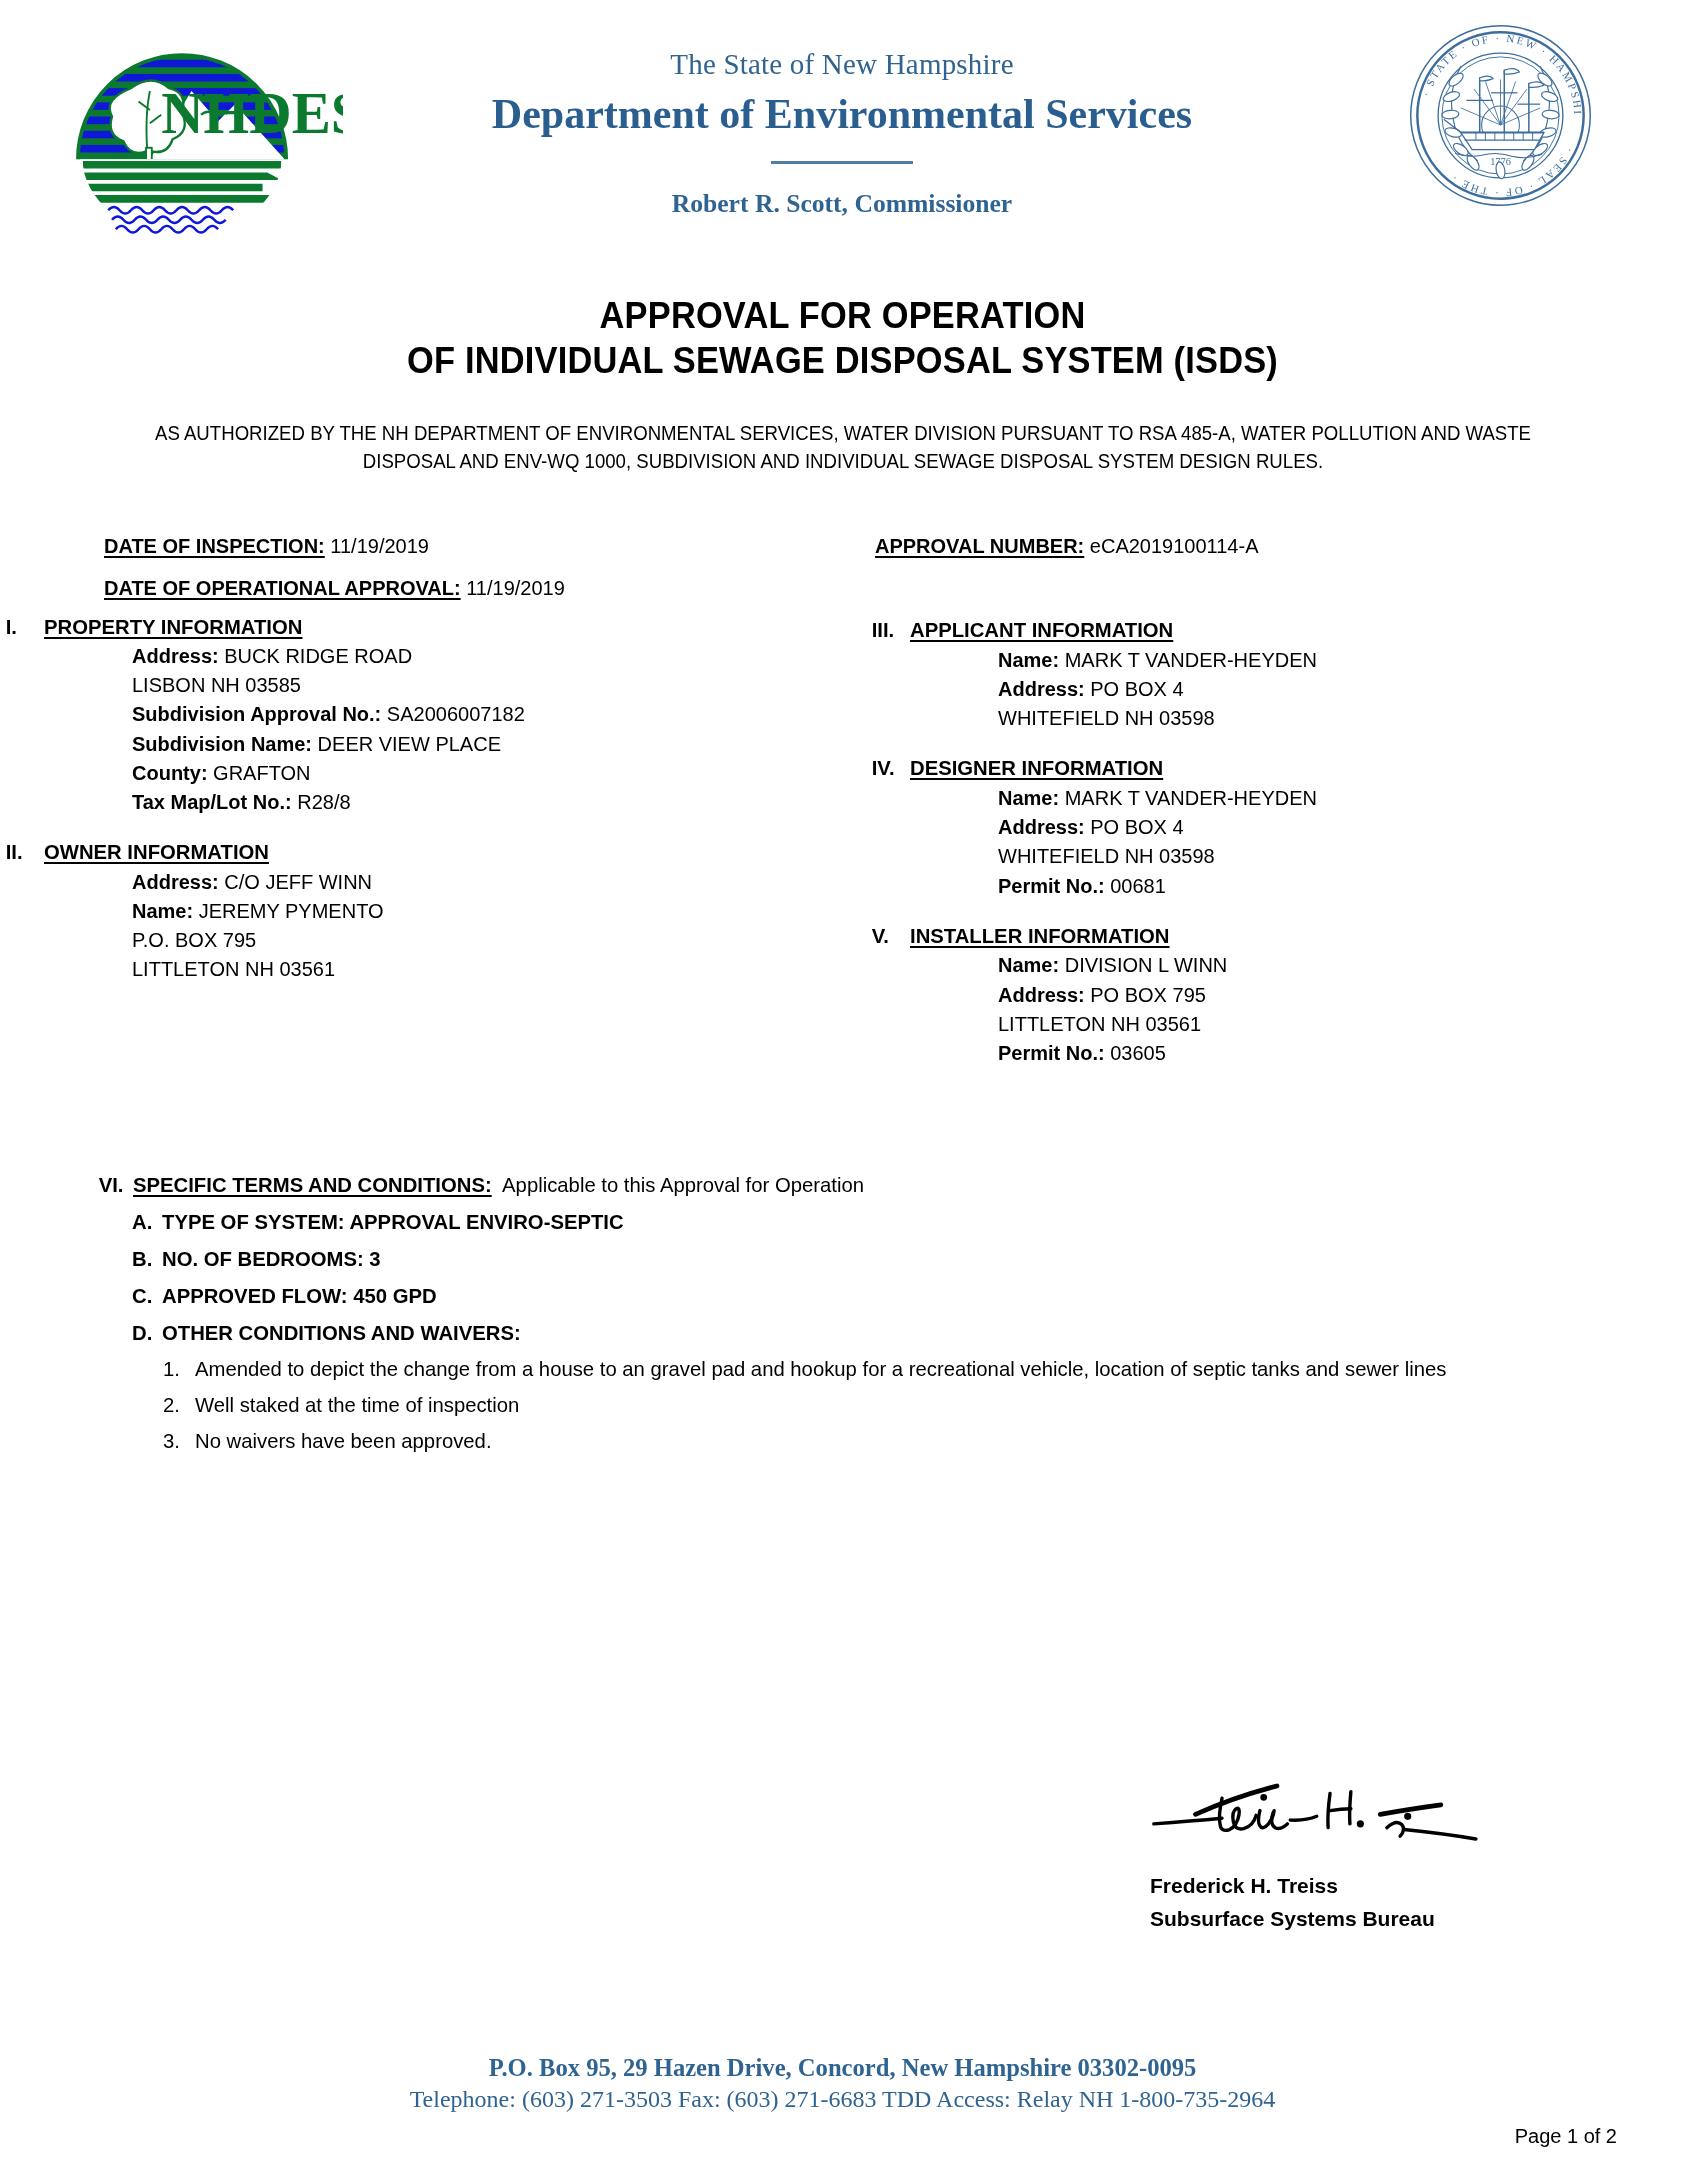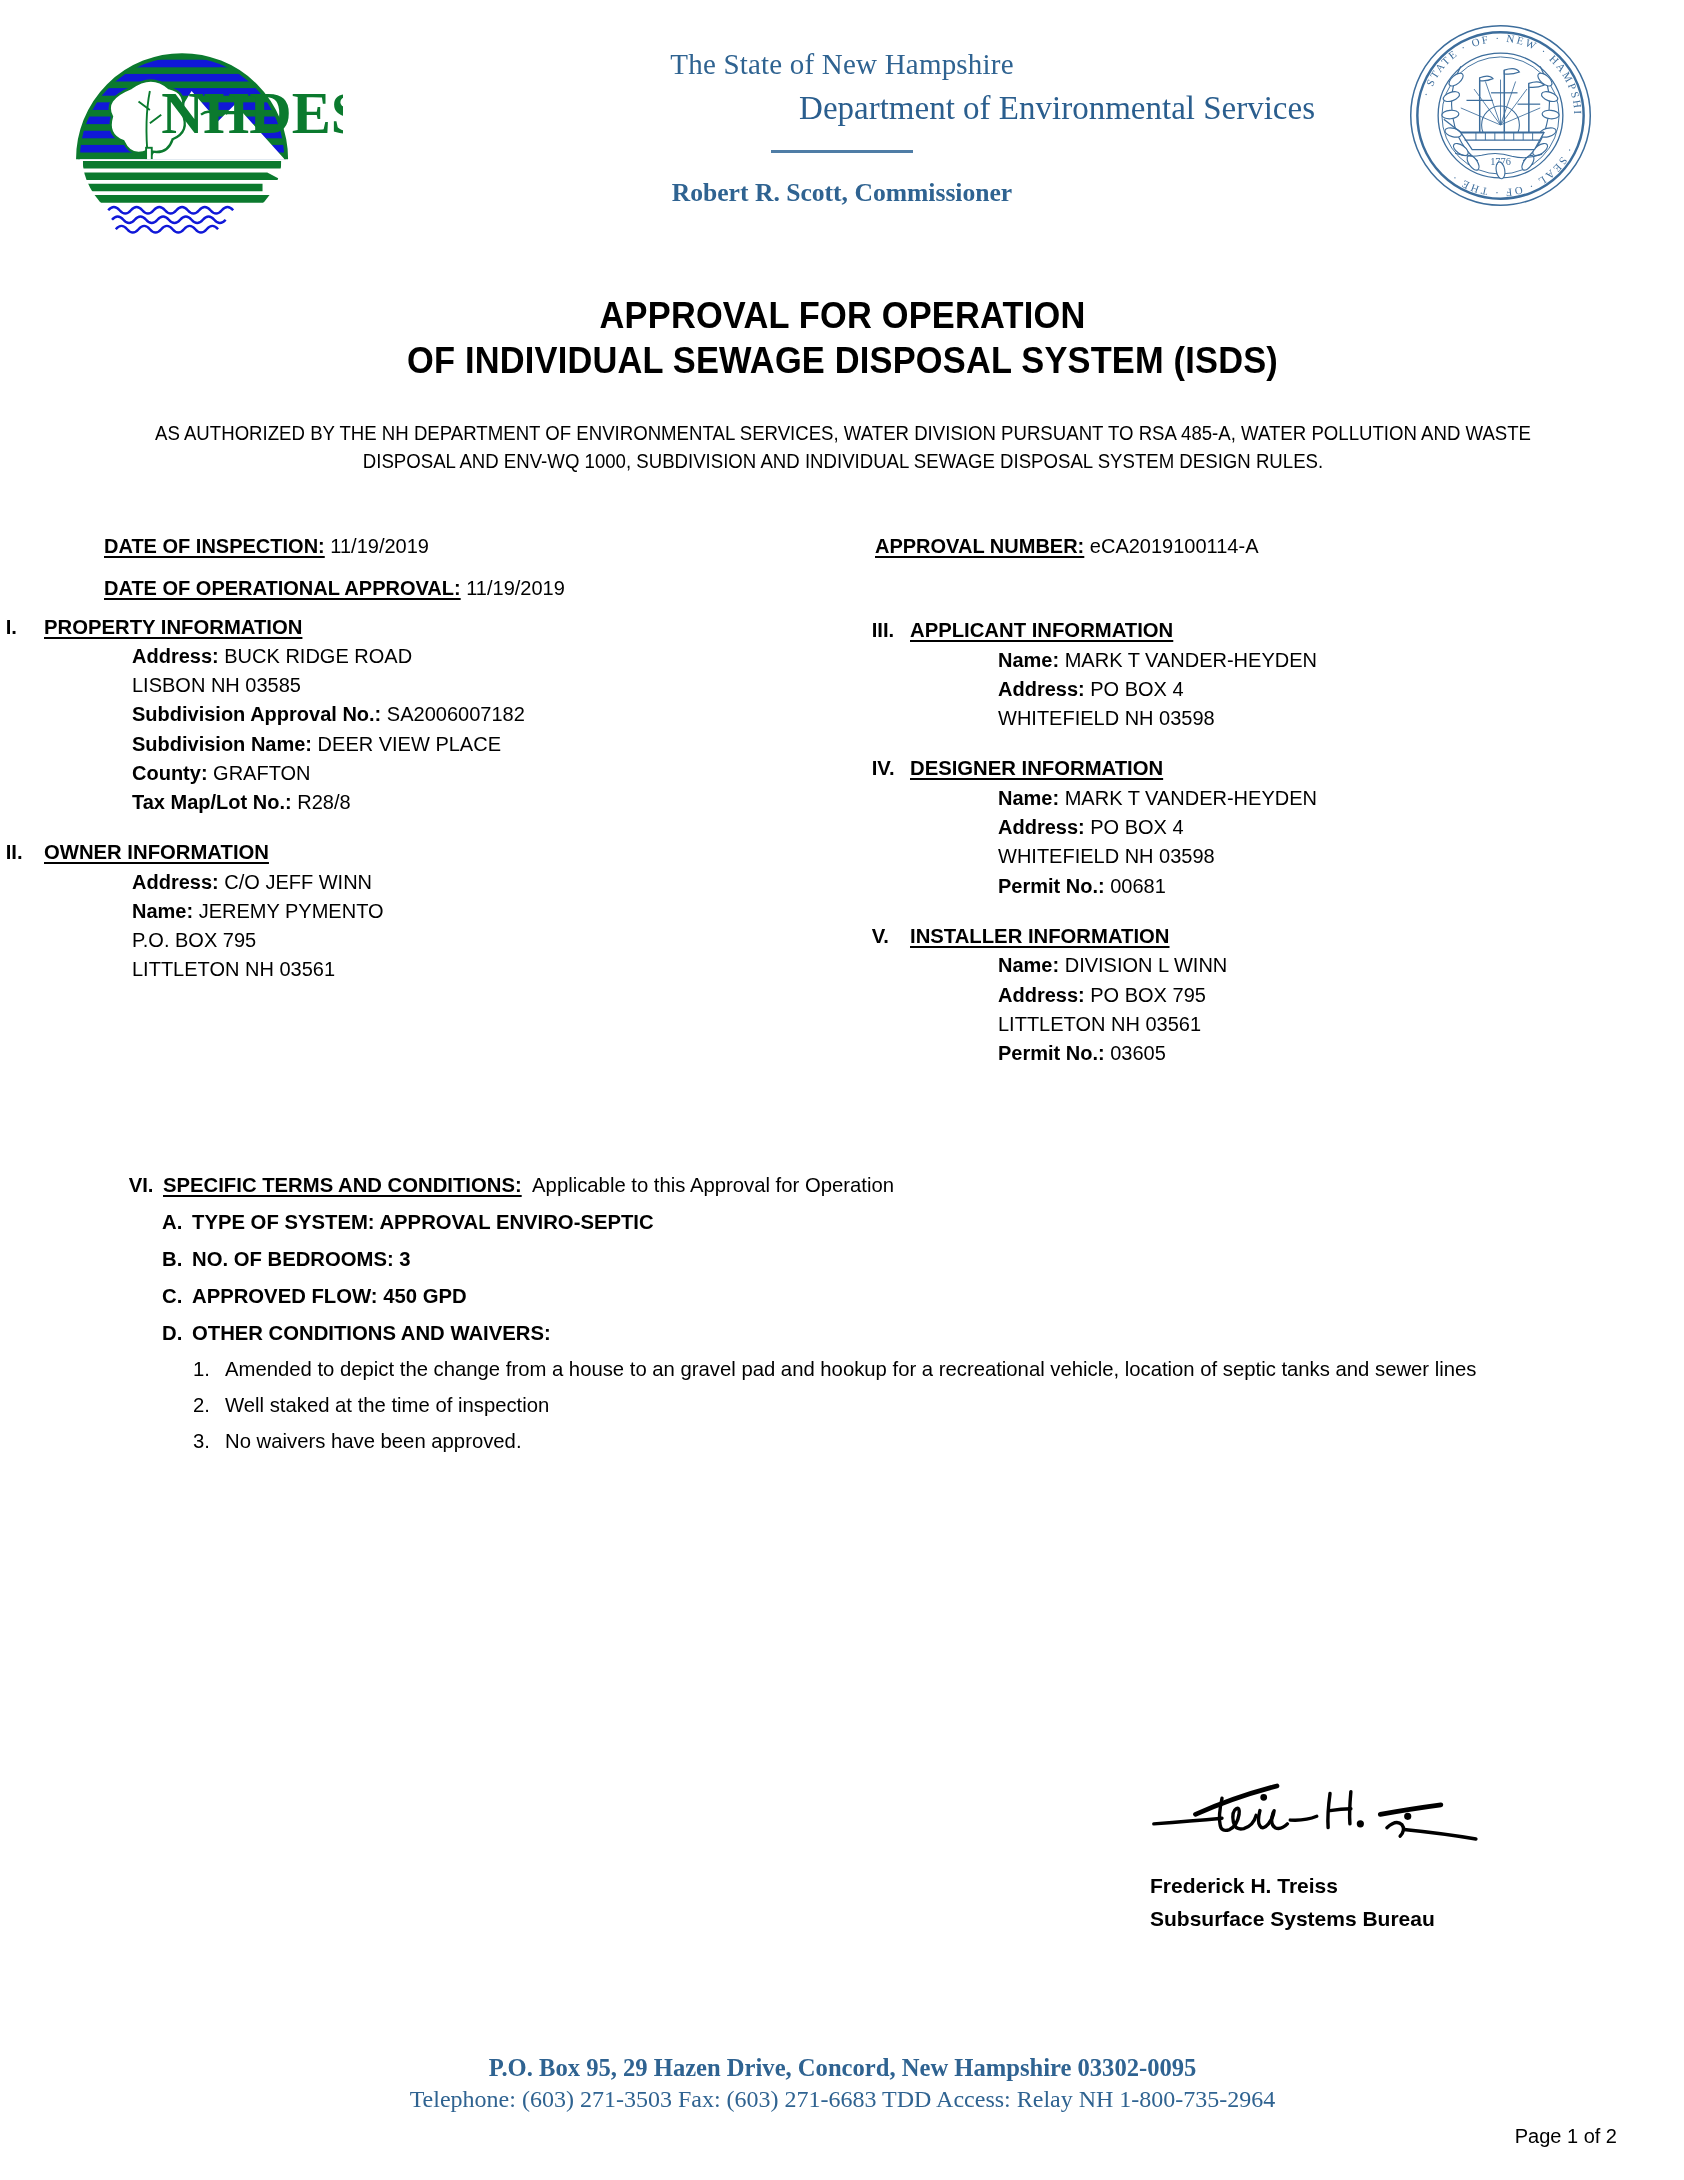--- a/index.html
+++ b/index.html
@@ -50,26 +50,25 @@
   }
   .hdr-state {
     font-family: "Liberation Serif", serif;
     font-size: 29px;
     color: #2f6391;
     letter-spacing: 0.2px;
     line-height: 1.2;
   }
   .hdr-dept {
     font-family: "Liberation Serif", serif;
-    font-weight: normal;
-    font-size: 33px;
+    font-weight: bold;
+    font-size: 42px;
     color: #2a5e8e;
     margin-top: 7.6px;
     line-height: 1.2;
-    text-align: right;
   }
   .hdr-rule {
     width: 142px;
     height: 2.8px;
     background: #4f7da6;
     margin: 21px auto 0 auto;
   }
   .hdr-comm {
     font-family: "Liberation Serif", serif;
     font-weight: bold;
@@ -145,21 +144,21 @@
     margin-bottom: 6.2px;
     padding-left: 132px;
     white-space: nowrap;
   }
   .field b { font-weight: bold; }
   .field .fv { font-weight: normal; }
   .field.cont { }
   .gap { height: 21px; }
 
   
-  .terms { margin-top: 28px; position: relative; padding-left: 30px; }
+  .terms { margin-top: 28px; position: relative; }
   .terms-head {
     display: flex;
     font-size: 20.3px;
     padding-left: 93px;
     align-items: baseline;
   }
   .terms-head .sec-num { width: 40px; font-weight: bold; }
   .terms-head .sec-title { font-weight: bold; text-decoration: underline; text-underline-offset: 2.8px; }
   .terms-head .sub { font-weight: normal; margin-left: 10.4px; }
   .term-item {

